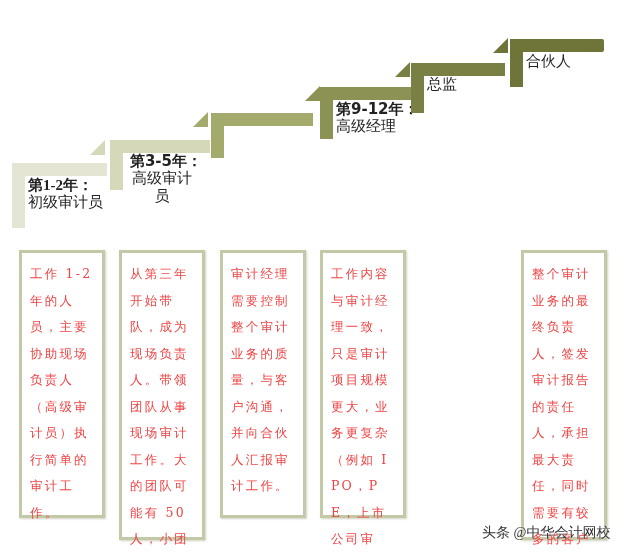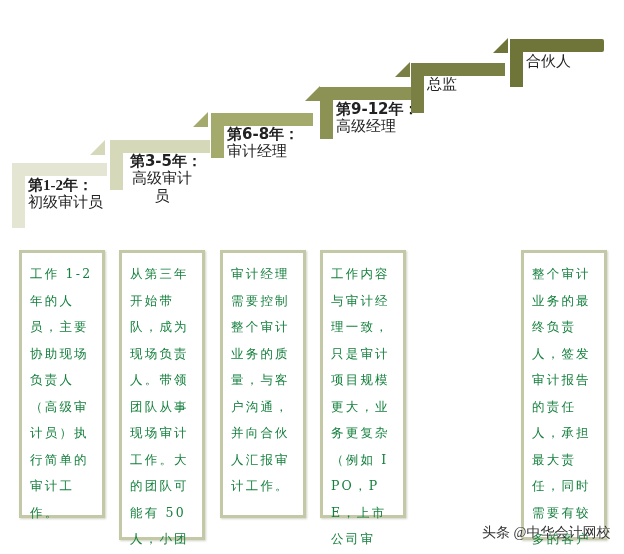--- a/index.html
+++ b/index.html
@@ -14,21 +14,21 @@
   .step .tri { position: absolute; width: 0; height: 0; border-style: solid; }
   .step .label { position: absolute; color: #222; line-height: 1.15; }
   .step .label .yrs { font-weight: bold; font-size: 15px; display: block; }
   .step .label .role { font-size: 15px; display: block; }
 
   .cards { position: absolute; left: 0; top: 250px; width: 624px; height: 300px; }
   .card {
     position: absolute; top: 0; width: 86px; background: #fff;
     border: 3px solid #c3c8a6; box-shadow: 1px 1px 2px rgba(120,125,90,0.35);
     padding: 8px 5px 6px 8px; box-sizing: border-box;
-    font-family: "DejaVu Serif", serif; font-size: 12.5px; color: #15803d;
+    font-family: "DejaVu Serif", serif; font-size: 12.5px; color: #ef4444;
     line-height: 26.5px; letter-spacing: 2.2px; word-break: break-all;
   }
   .watermark {
     position: absolute; left: 482px; top: 524px; font-size: 14px; color: #333;
     font-family: Liberation Serif, serif; text-shadow: 0 0 2px #fff;
   }
 </style>
 </head>
 <body>
 
@@ -50,24 +50,20 @@
     <div class="label" style="left:16px; top:13px; width:80px;text-align:center;">
       <span class="yrs">第3-5年：</span>
       <span class="role" style="width:72px;">高级审计员</span>
     </div>
   </div>
 
   <div class="step" style="left:211px; top:113px; width:102px; height:70px;">
     <div class="tri" style="left:-18px; top:-1px; border-width:0 0 15px 15px; border-color:transparent transparent #a4aa6c transparent;"></div>
     <div class="bar-h" style="width:102px; background:#a4aa6c;"></div>
     <div class="bar-v" style="height:45px; background:#a4aa6c;"></div>
-    <div class="label" style="left:16px; top:13px; width:85px;">
-      <span class="yrs">第6-8年：</span>
-      <span class="role">审计经理</span>
-    </div>
   </div>
 
   <div class="step" style="left:312px; top:87px; width:100px; height:70px;margin-left:8px;">
     <div class="tri" style="left:-15px; top:-1px; border-width:0 0 15px 15px; border-color:transparent transparent #8b9253 transparent;"></div>
     <div class="bar-h" style="width:100px; background:#8b9253;"></div>
     <div class="bar-v" style="height:52px; background:#8b9253;"></div>
     <div class="label" style="left:16px; top:14px; width:85px;">
       <span class="yrs">第9-12年：</span>
       <span class="role">高级经理</span>
     </div>

